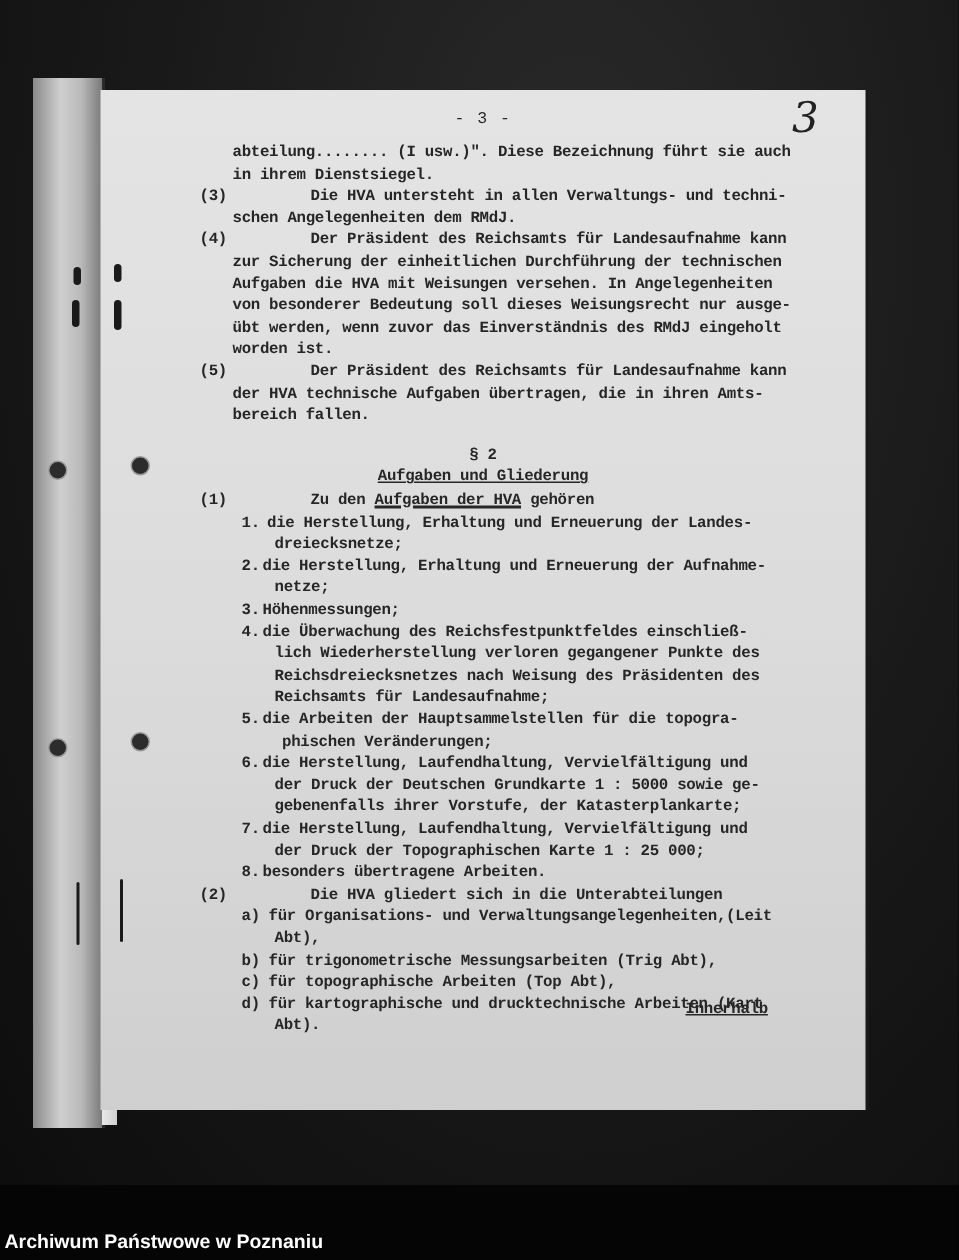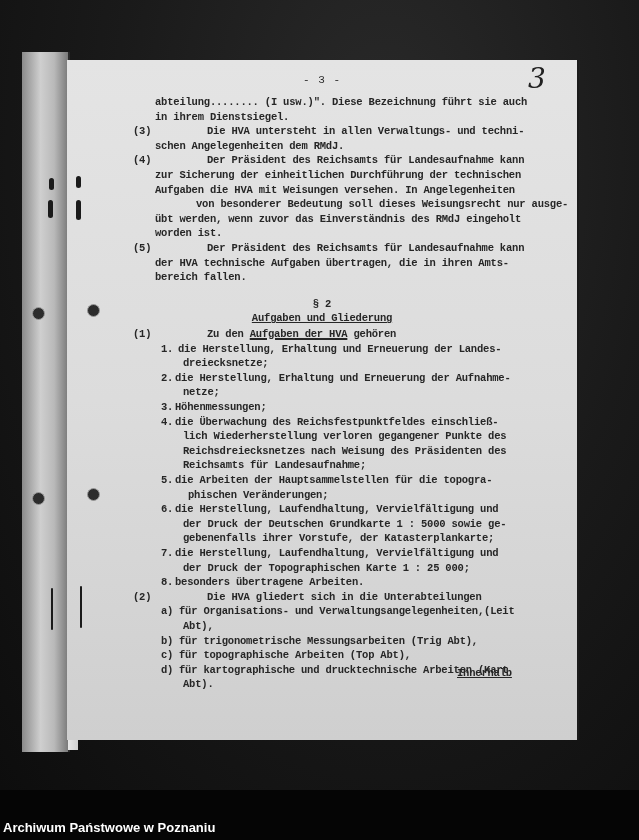--- a/index.html
+++ b/index.html
@@ -83,21 +83,21 @@
   <div id="body-text">
       <div class="typed" style="left: 88px; top: 35px;">abteilung........ (I usw.)". Diese Bezeichnung führt sie auch</div>
       <div class="typed" style="left: 88px; top: 49.6px;">in ihrem Dienstsiegel.</div>
       <div class="typed" style="left: 66px; top: 64.2px;">(3)</div>
       <div class="typed" style="left: 140px; top: 64.2px;">Die HVA untersteht in allen Verwaltungs- und techni-</div>
       <div class="typed" style="left: 88px; top: 78.8px;">schen Angelegenheiten dem RMdJ.</div>
       <div class="typed" style="left: 66px; top: 93.4px;">(4)</div>
       <div class="typed" style="left: 140px; top: 93.4px;">Der Präsident des Reichsamts für Landesaufnahme kann</div>
       <div class="typed" style="left: 88px; top: 108px;">zur Sicherung der einheitlichen Durchführung der technischen</div>
       <div class="typed" style="left: 88px; top: 122.6px;">Aufgaben die HVA mit Weisungen versehen. In Angelegenheiten</div>
-      <div class="typed" style="left: 88px; top: 137.2px; margin-left: 41px;">von besonderer Bedeutung soll dieses Weisungsrecht nur ausge-</div>
+      <div class="typed" style="left: 88px; top: 137.2px;">von besonderer Bedeutung soll dieses Weisungsrecht nur ausge-</div>
       <div class="typed" style="left: 88px; top: 151.8px;">übt werden, wenn zuvor das Einverständnis des RMdJ eingeholt</div>
       <div class="typed" style="left: 88px; top: 166.4px;">worden ist.</div>
       <div class="typed" style="left: 66px; top: 181px;">(5)</div>
       <div class="typed" style="left: 140px; top: 181px;">Der Präsident des Reichsamts für Landesaufnahme kann</div>
       <div class="typed" style="left: 88px; top: 195.6px;">der HVA technische Aufgaben übertragen, die in ihren Amts-</div>
       <div class="typed" style="left: 88px; top: 210.2px;">bereich fallen.</div>
       <div class="typed" style="left: 0px; top: 236.8px; width: 100%; text-align: center;">§ 2</div>
       <div class="typed u" style="left: 0px; top: 251.4px; width: 100%; text-align: center;">Aufgaben und Gliederung</div>
       <div class="typed" style="left: 66px; top: 267px;">(1)</div>
       <div class="typed" style="left: 140px; top: 267px;"><span>Zu den </span><span class="hw">Aufgaben der HVA</span><span> gehören</span></div>

